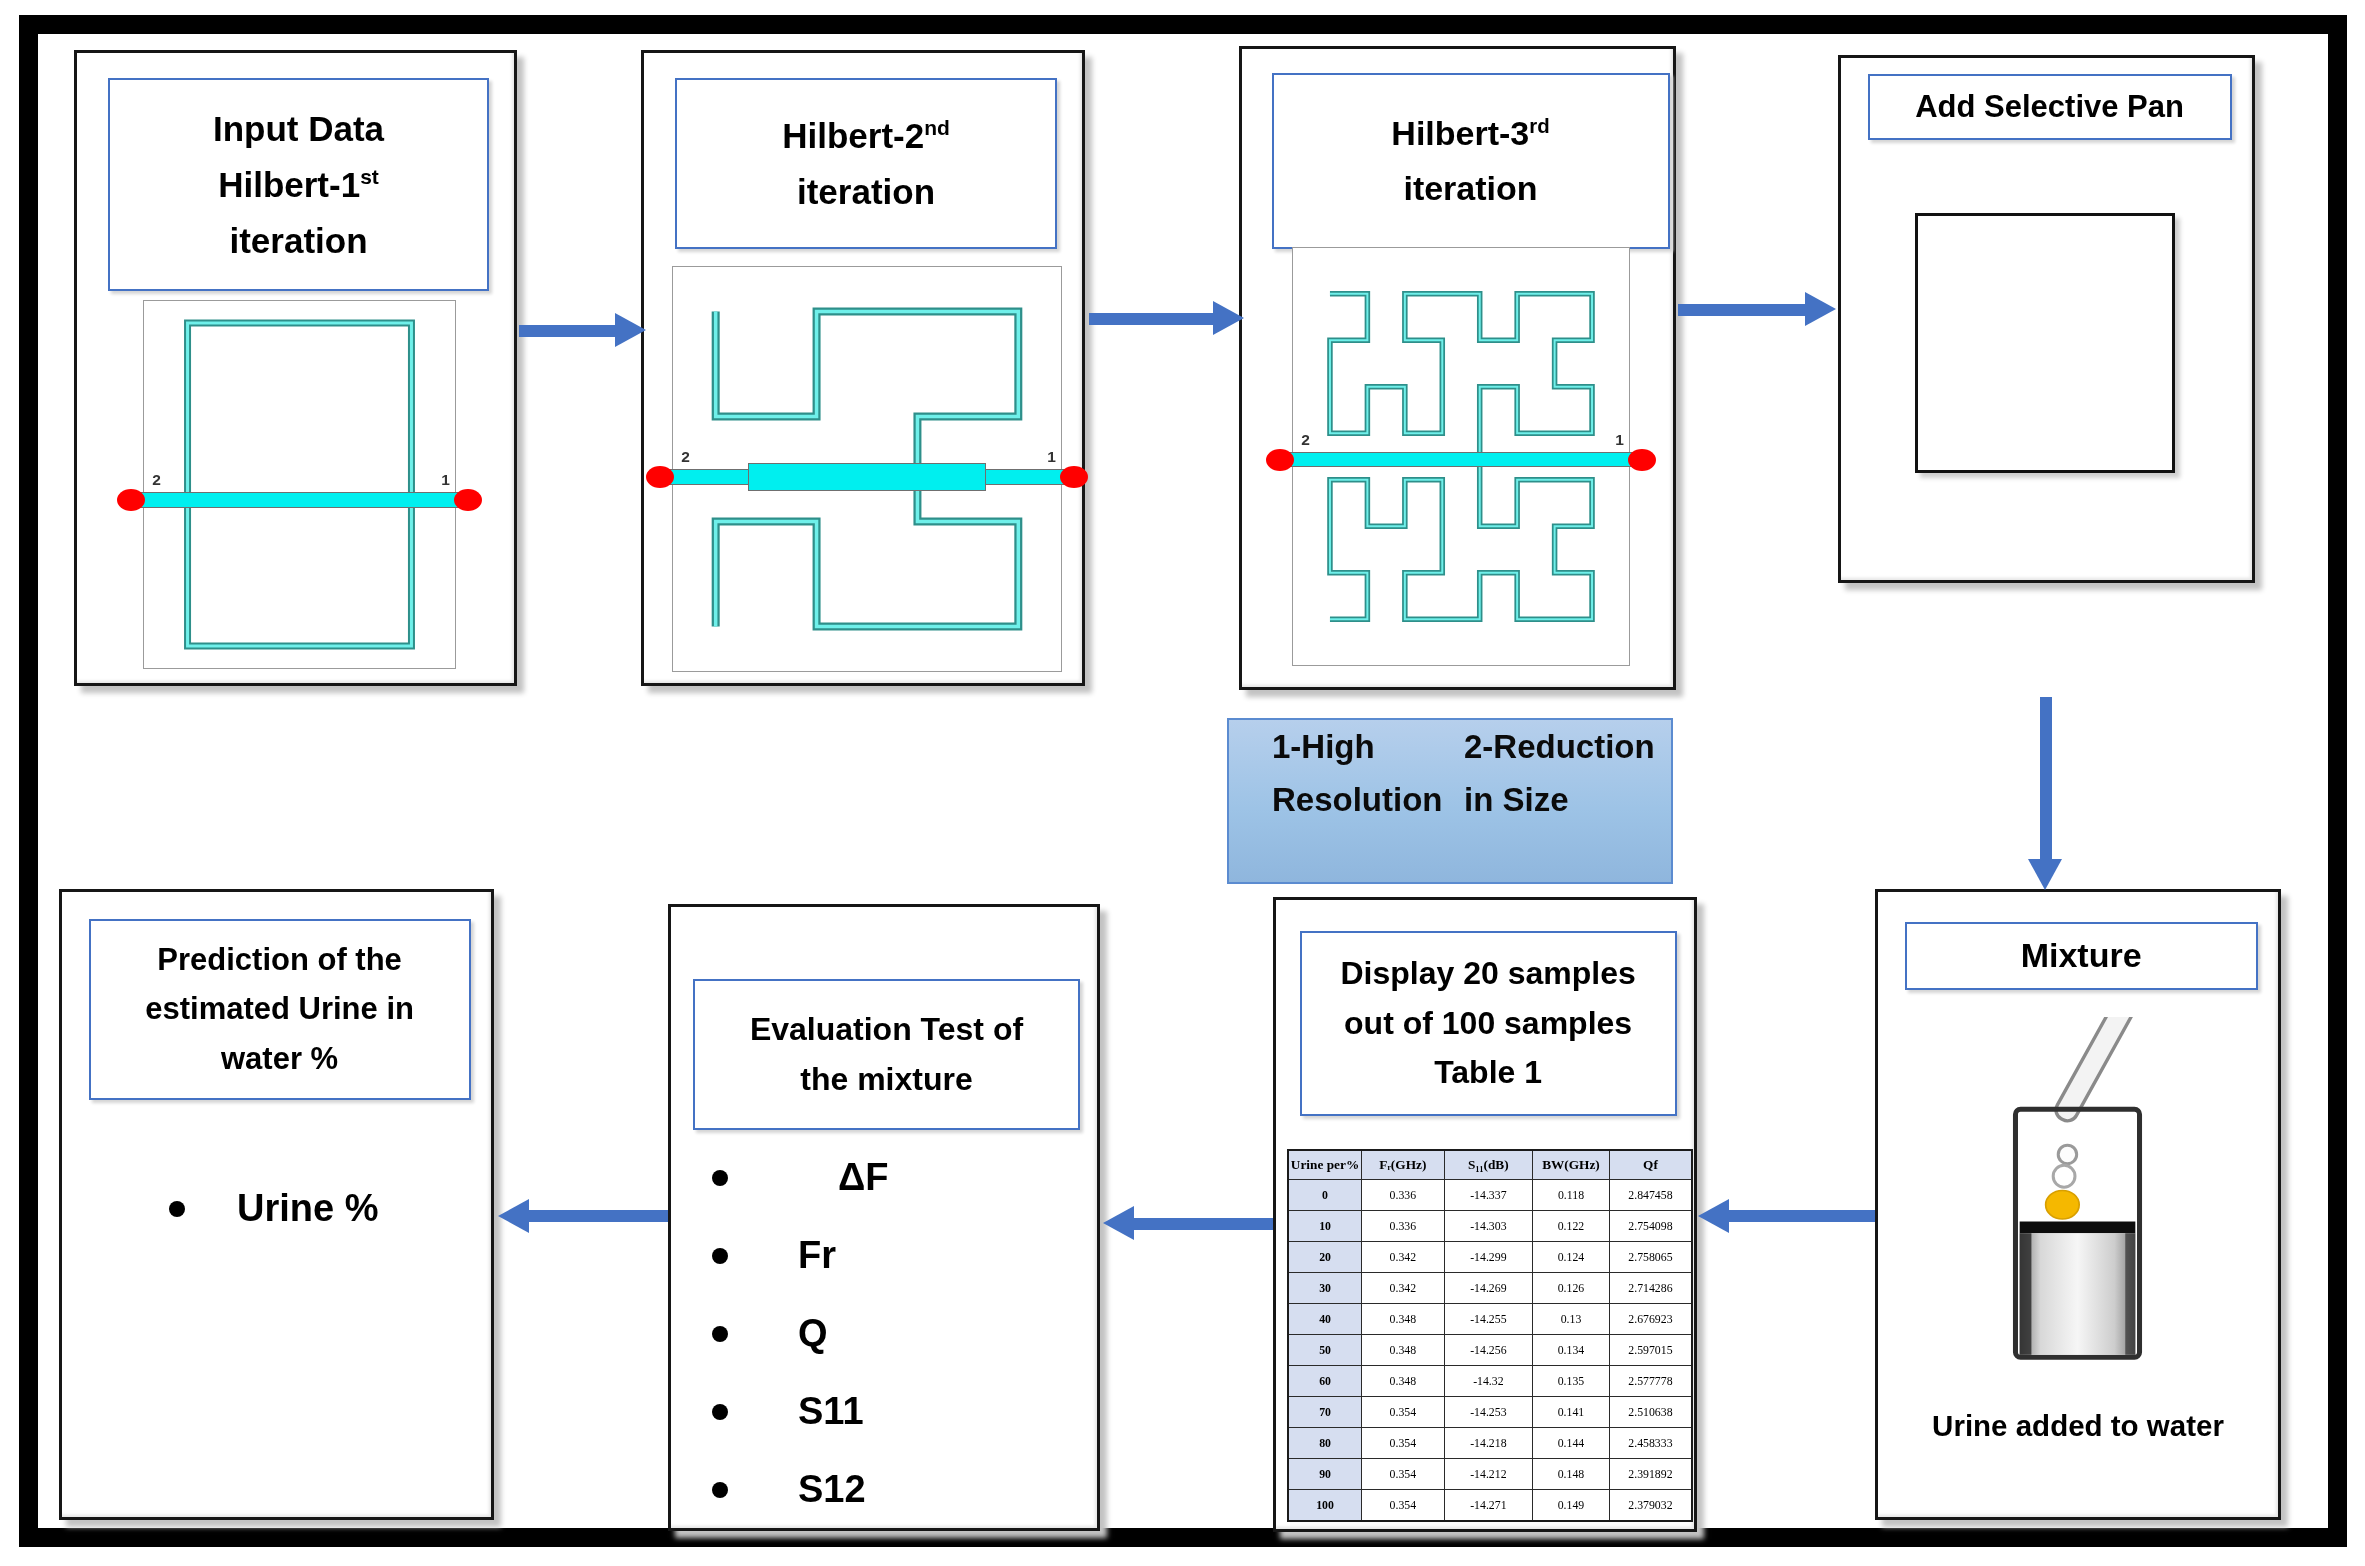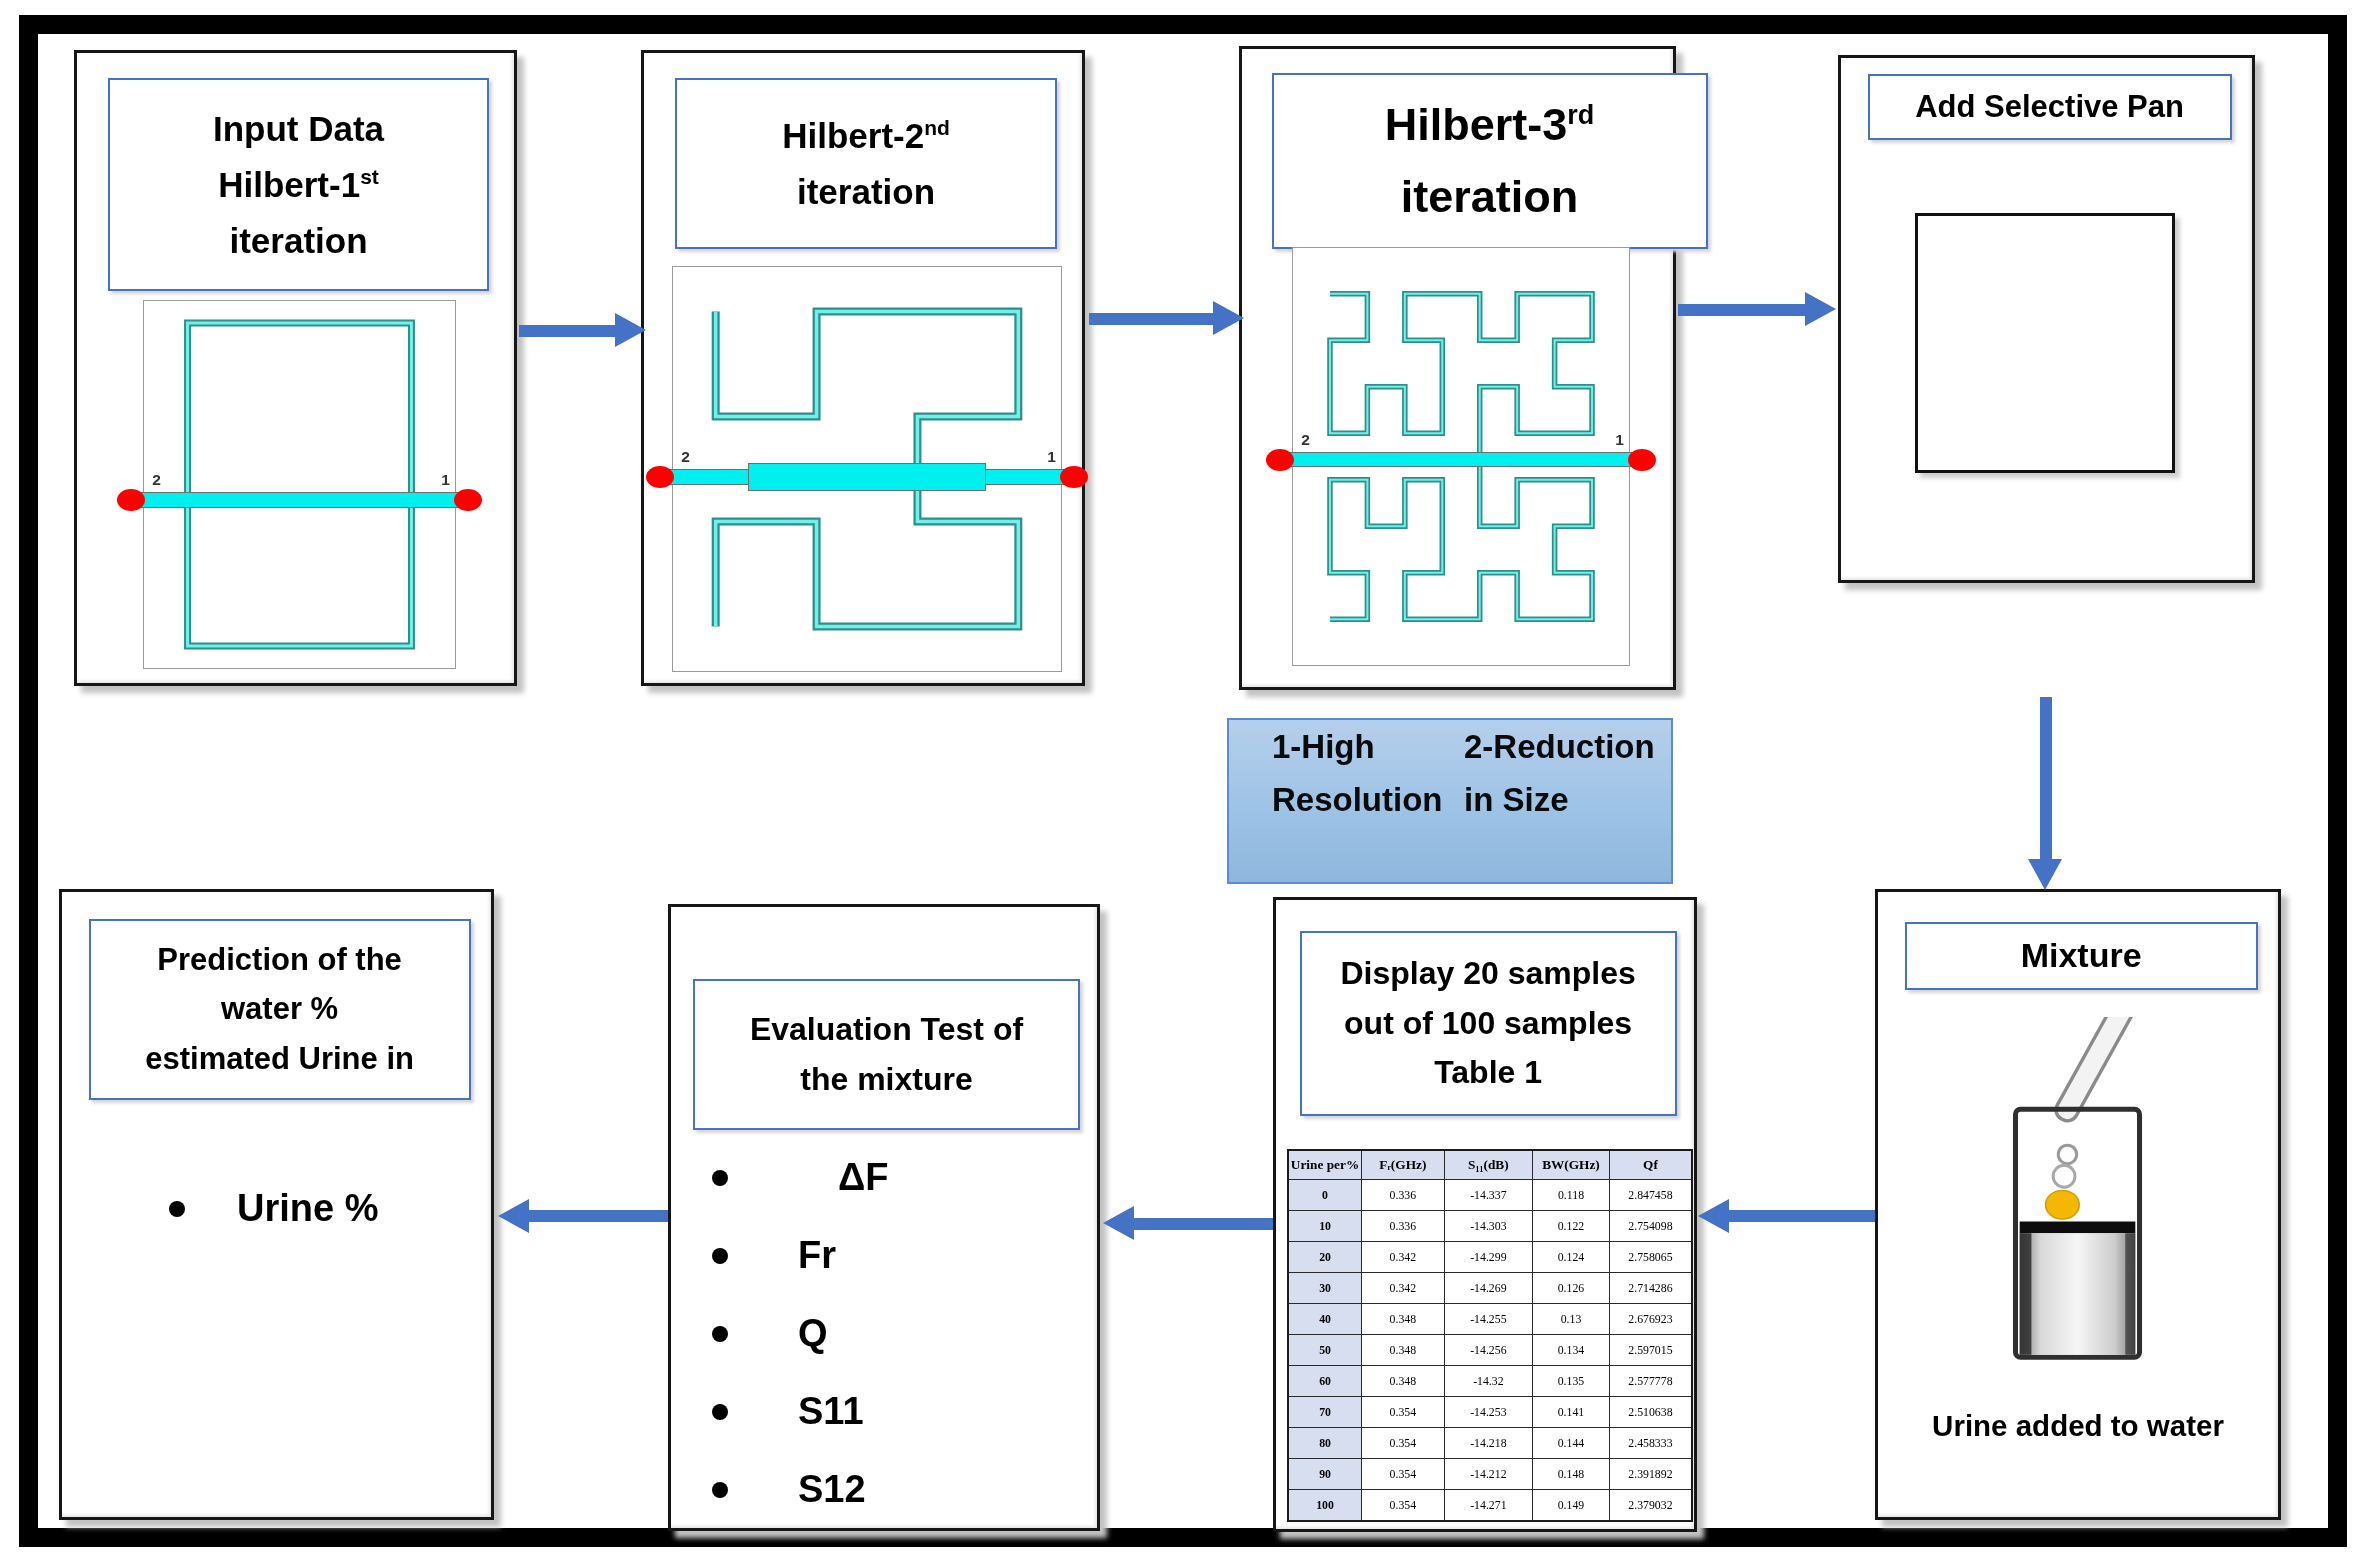--- a/index.html
+++ b/index.html
@@ -107,21 +107,21 @@
         <div class="feed-mid"></div>
         <span class="plabel l">2</span>
         <span class="plabel r">1</span>
         <span class="port l"></span>
         <span class="port r"></span>
       </div>
     </div>
   </div>
 
   <div class="bigbox" style="left:1239px;top:46px;width:437px;height:644px;">
-    <div class="tbox" style="left:29.5px;top:23.6px;width:436px;height:176px;font-size:45px;line-height:1.6;">
+    <div class="tbox" style="left:29.5px;top:23.6px;width:398px;height:176px;font-size:34px;line-height:1.6;">
       <div><span>Hilbert-3</span><sup>rd</sup></div>
       <div>iteration</div>
     </div>
     <div class="panel" style="left:50px;top:198px;width:338px;height:419px;">
       <svg viewBox="0 0 100 100" preserveAspectRatio="none">
         <polyline class="tr-o" style="stroke-width:5.5px;" points="11.00,11.00 22.14,11.00 22.14,22.14 11.00,22.14 11.00,33.29 11.00,44.43 22.14,44.43 22.14,33.29 33.29,33.29 33.29,44.43 44.43,44.43 44.43,33.29 44.43,22.14 33.29,22.14 33.29,11.00 44.43,11.00 55.57,11.00 55.57,22.14 66.71,22.14 66.71,11.00 77.86,11.00 89.00,11.00 89.00,22.14 77.86,22.14 77.86,33.29 89.00,33.29 89.00,44.43 77.86,44.43 66.71,44.43 66.71,33.29 55.57,33.29 55.57,44.43 55.57,55.57 55.57,66.71 66.71,66.71 66.71,55.57 77.86,55.57 89.00,55.57 89.00,66.71 77.86,66.71 77.86,77.86 89.00,77.86 89.00,89.00 77.86,89.00 66.71,89.00 66.71,77.86 55.57,77.86 55.57,89.00 44.43,89.00 33.29,89.00 33.29,77.86 44.43,77.86 44.43,66.71 44.43,55.57 33.29,55.57 33.29,66.71 22.14,66.71 22.14,55.57 11.00,55.57 11.00,66.71 11.00,77.86 22.14,77.86 22.14,89.00 11.00,89.00"></polyline>
         <polyline class="tr-i" id="h3i" style="stroke-width:2px;" points="11.00,11.00 22.14,11.00 22.14,22.14 11.00,22.14 11.00,33.29 11.00,44.43 22.14,44.43 22.14,33.29 33.29,33.29 33.29,44.43 44.43,44.43 44.43,33.29 44.43,22.14 33.29,22.14 33.29,11.00 44.43,11.00 55.57,11.00 55.57,22.14 66.71,22.14 66.71,11.00 77.86,11.00 89.00,11.00 89.00,22.14 77.86,22.14 77.86,33.29 89.00,33.29 89.00,44.43 77.86,44.43 66.71,44.43 66.71,33.29 55.57,33.29 55.57,44.43 55.57,55.57 55.57,66.71 66.71,66.71 66.71,55.57 77.86,55.57 89.00,55.57 89.00,66.71 77.86,66.71 77.86,77.86 89.00,77.86 89.00,89.00 77.86,89.00 66.71,89.00 66.71,77.86 55.57,77.86 55.57,89.00 44.43,89.00 33.29,89.00 33.29,77.86 44.43,77.86 44.43,66.71 44.43,55.57 33.29,55.57 33.29,66.71 22.14,66.71 22.14,55.57 11.00,55.57 11.00,66.71 11.00,77.86 22.14,77.86 22.14,89.00 11.00,89.00"></polyline>
       </svg>
       <div class="feed" style="top:49%;height:14.8px;">
         <span class="plabel l">2</span>
@@ -303,22 +303,22 @@
       <li style="margin:35px 0;">
           <span class="dot"></span>
           <span style="margin-left:70px;">S12</span>
         </li>
     </ul>
   </div>
 
   <div class="bigbox" style="left:59px;top:889px;width:435px;height:631px;">
     <div class="tbox" style="left:26.6px;top:26.6px;width:382px;height:181px;font-size:31px;line-height:1.6;">
       <div>Prediction of the</div>
+      <div>estimated Urine in</div>
       <div>water %</div>
-      <div>estimated Urine in</div>
     </div>
     <ul class="blist" style="left:107px;top:295px;font-size:38px;">
       <li>
           <span class="dot"></span>
           <span style="margin-left:52px;">Urine %</span>
         </li>
     </ul>
   </div>
 
   <div>

